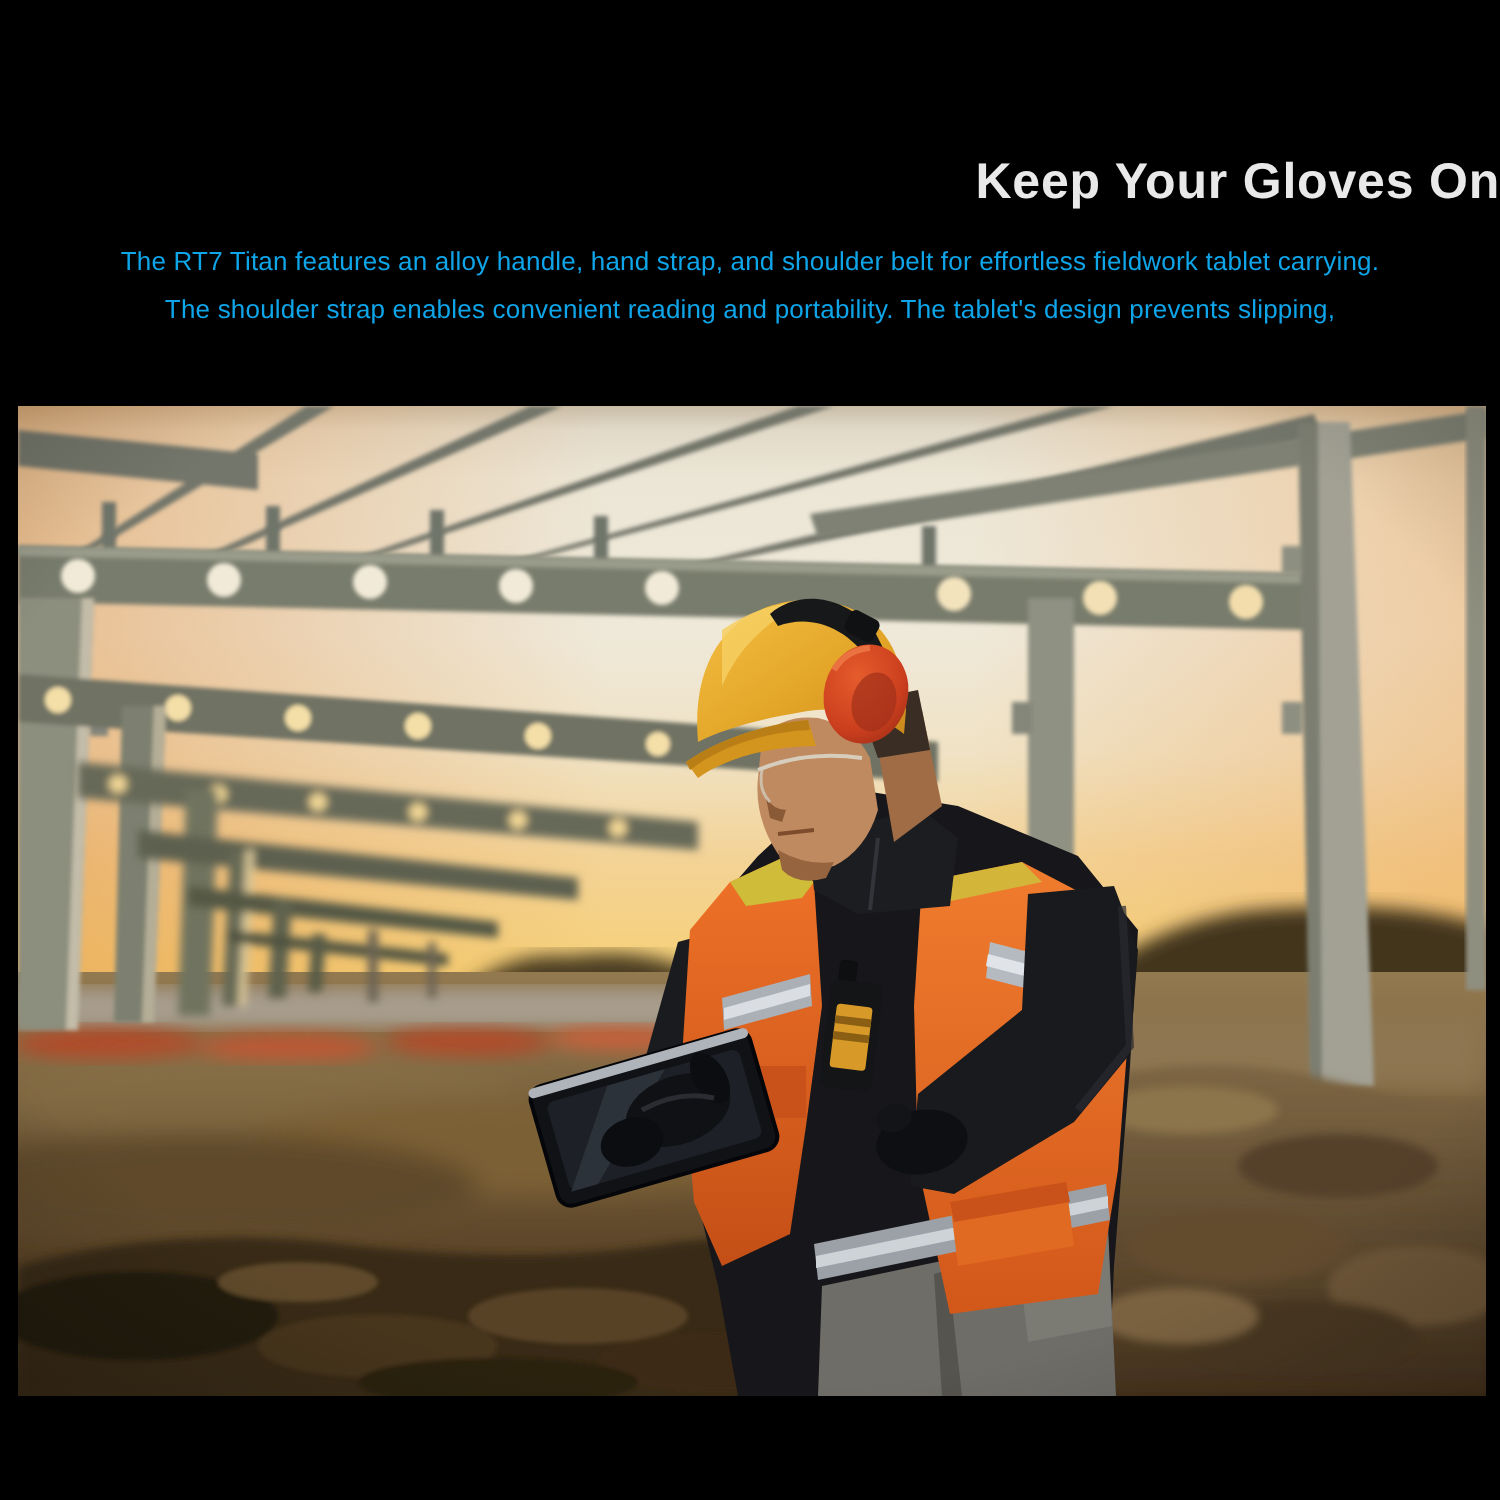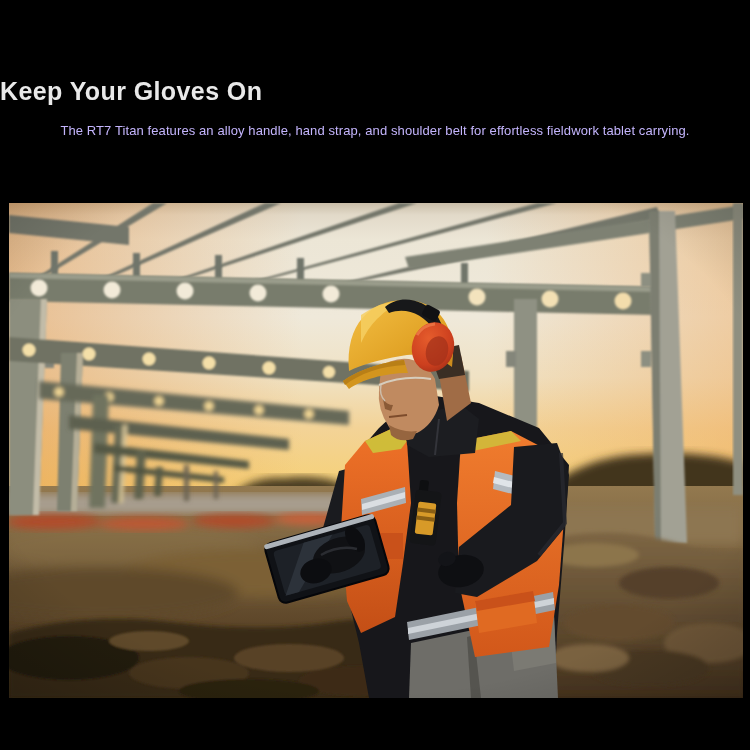--- a/index.html
+++ b/index.html
@@ -1,34 +1,35 @@
 <!DOCTYPE html>
 <html><head>
 <meta charset="utf-8">
 <style>
   html,body{margin:0;padding:0;background:#000;}
   .page{position:relative;width:750px;height:750px;background:#000;overflow:hidden;
         font-family:"Liberation Sans","DejaVu Sans",sans-serif;}
-  .hero-title{position:absolute;left:0;top:77px;width:750px;text-align:left;
+  .hero-title{position:absolute;left:0;top:77px;width:750px;text-align:right;
         color:#e9e9e9;font-size:25px;font-weight:700;letter-spacing:.4px;}
   .hero-desc{position:absolute;left:30px;top:119px;width:690px;text-align:center;
-        color:#c4b5fd;font-size:13px;line-height:24px;font-weight:400;letter-spacing:.1px;}
+        color:#0ea5e9;font-size:13px;line-height:24px;font-weight:400;letter-spacing:.1px;}
   .hero-photo{position:absolute;left:9px;top:203px;width:734px;height:495px;
         overflow:hidden;background:#e9e2d2;}
   .hero-photo svg{display:block;width:734px;height:495px;}
 </style>
 </head>
 <body>
 
 <div class="page">
 
   <div class="hero-title">Keep Your Gloves On</div>
 
   <div class="hero-desc">
     <div>The RT7 Titan features an alloy handle, hand strap, and shoulder belt for effortless fieldwork tablet carrying.</div>
+    <div>The shoulder strap enables convenient reading and portability. The tablet's design prevents slipping,</div>
   </div>
 
   <div class="hero-photo">
   <svg viewBox="0 0 734 495" xmlns="http://www.w3.org/2000/svg">
     <defs>
       <linearGradient id="sky" x1="0" y1="0" x2="0" y2="1">
         <stop offset="0" stop-color="#c9bda8"></stop>
             <stop offset=".04" stop-color="#e2dac9"></stop>
         <stop offset=".12" stop-color="#ece6d6"></stop>
             <stop offset=".38" stop-color="#efe9da"></stop>

